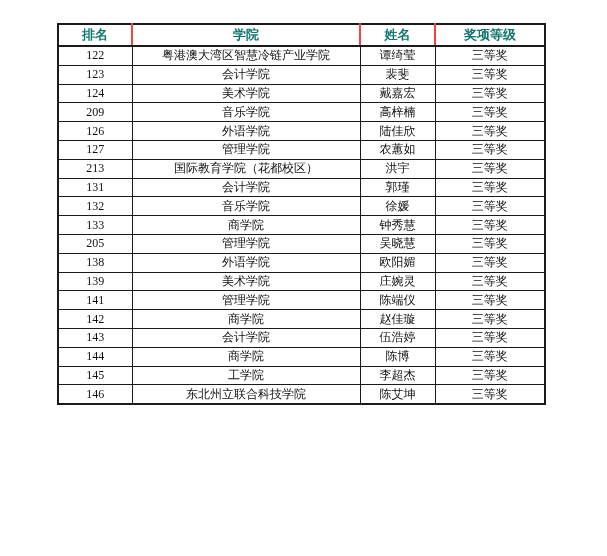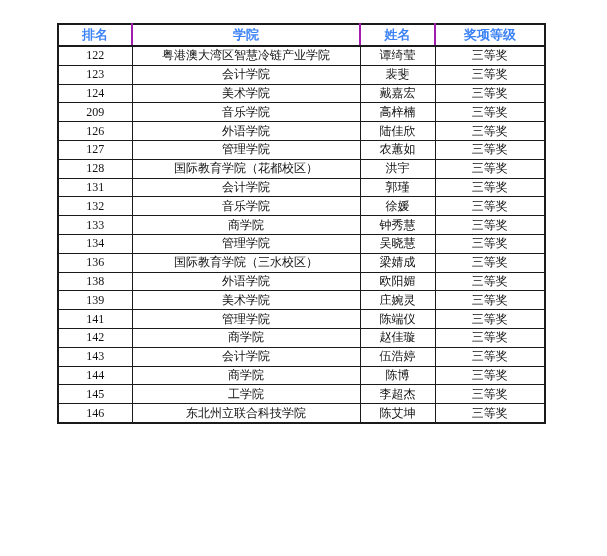--- a/index.html
+++ b/index.html
@@ -30,24 +30,24 @@
     padding: 0;
     text-align: center;
     vertical-align: middle;
     white-space: nowrap;
     overflow: hidden;
   }
   table.awards thead th {
     height: 20px;
     font-size: 13px;
     font-weight: bold;
-    color: #3b82f6;
+    color: #0f766e;
     border-bottom: 2px solid #1a1a1a;
   }
-  table.awards thead th + th { border-left: 2px solid #a21caf; }
+  table.awards thead th + th { border-left: 2px solid #ef4444; }
   table.awards tbody td {
     height: 17.8px;
     font-size: 12px;
     color: #111111;
   }
   td.rank-cell  { color: var(--green); }
   td.award-cell { color: var(--green); }
 </style>
 </head>
 <body>
@@ -99,21 +99,21 @@
           <td class="name-cell">陆佳欣</td>
           <td class="award-cell">三等奖</td>
         </tr>
         <tr>
           <td class="rank-cell">127</td>
           <td class="college-cell">管理学院</td>
           <td class="name-cell">农蕙如</td>
           <td class="award-cell">三等奖</td>
         </tr>
         <tr>
-          <td class="rank-cell">128</td>
+          <td class="rank-cell">213</td>
           <td class="college-cell">国际教育学院（花都校区）</td>
           <td class="name-cell">洪宇</td>
           <td class="award-cell">三等奖</td>
         </tr>
         <tr>
           <td class="rank-cell">131</td>
           <td class="college-cell">会计学院</td>
           <td class="name-cell">郭瑾</td>
           <td class="award-cell">三等奖</td>
         </tr>
@@ -123,29 +123,23 @@
           <td class="name-cell">徐媛</td>
           <td class="award-cell">三等奖</td>
         </tr>
         <tr>
           <td class="rank-cell">133</td>
           <td class="college-cell">商学院</td>
           <td class="name-cell">钟秀慧</td>
           <td class="award-cell">三等奖</td>
         </tr>
         <tr>
-          <td class="rank-cell">134</td>
+          <td class="rank-cell">205</td>
           <td class="college-cell">管理学院</td>
           <td class="name-cell">吴晓慧</td>
-          <td class="award-cell">三等奖</td>
-        </tr>
-        <tr>
-          <td class="rank-cell">136</td>
-          <td class="college-cell">国际教育学院（三水校区）</td>
-          <td class="name-cell">梁婧成</td>
           <td class="award-cell">三等奖</td>
         </tr>
         <tr>
           <td class="rank-cell">138</td>
           <td class="college-cell">外语学院</td>
           <td class="name-cell">欧阳媚</td>
           <td class="award-cell">三等奖</td>
         </tr>
         <tr>
           <td class="rank-cell">139</td>

